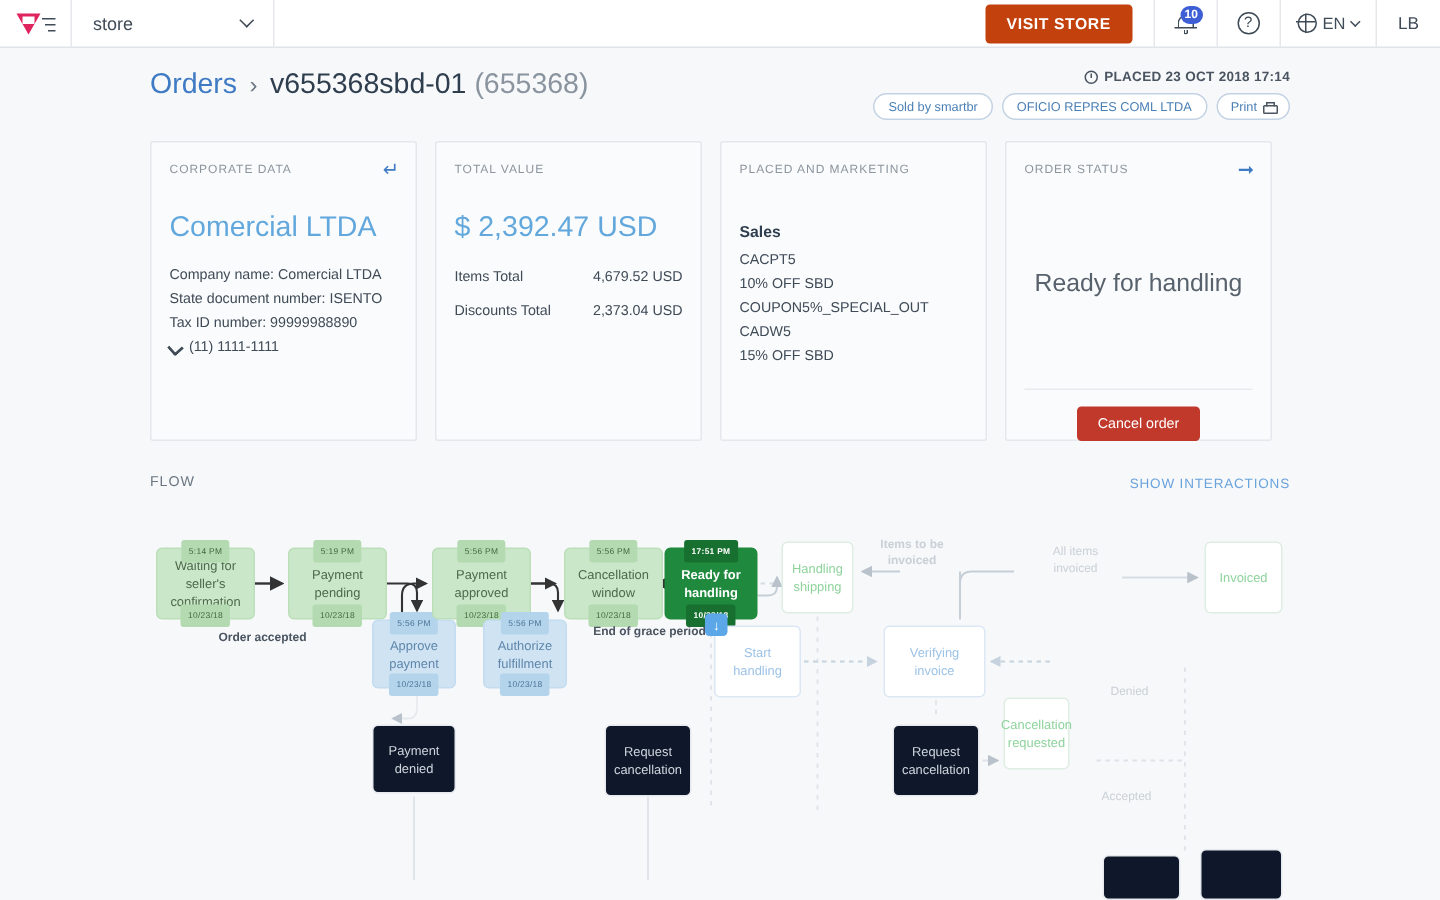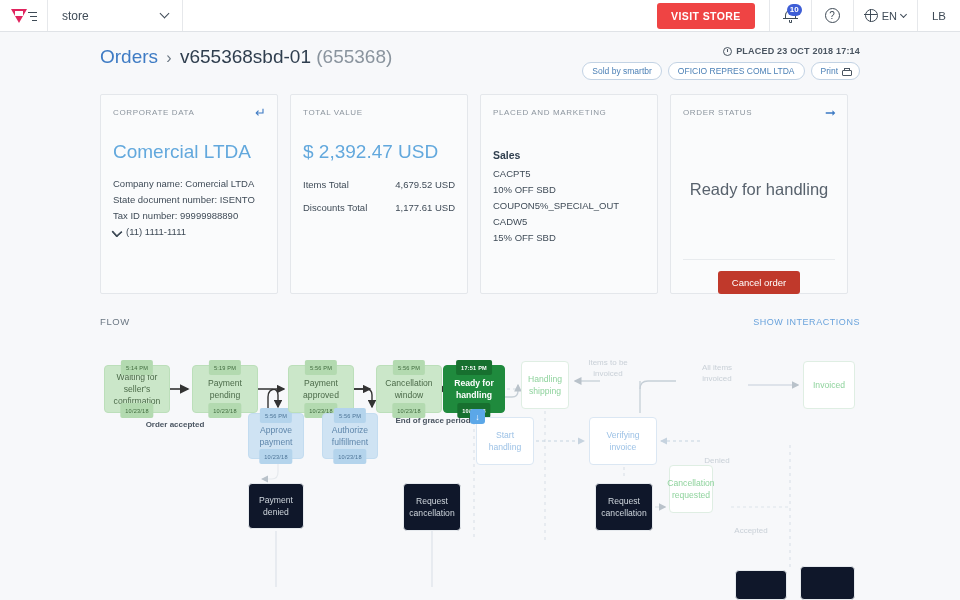--- a/index.html
+++ b/index.html
@@ -63,21 +63,21 @@
     width: 7px; height: 7px;
     border-right: 1.4px solid #3f4b57;
     border-bottom: 1.4px solid #3f4b57;
     transform: rotate(45deg);
     margin-top: -4px;
   }
   .tb-spacer { flex: 1; }
   .tb-right { display: flex; align-items: stretch; }
   .visit-store {
     align-self: center;
-    background: #ef4444;
+    background: #c2410c;
     color: #fff;
     font-size: 10.5px;
     font-weight: bold;
     letter-spacing: .4px;
     padding: 7px 14px;
     border-radius: 3px;
     border: none;
     cursor: pointer;
     margin-right: 14px;
   }
@@ -473,21 +473,21 @@
     <div class="card">
       <div class="card-title">TOTAL VALUE</div>
       <div class="total-value">$ 2,392.47 USD</div>
       <div class="tot-rows">
         <div class="tot-row">
           <span>Items Total</span>
           <span>4,679.52 USD</span>
         </div>
         <div class="tot-row">
           <span>Discounts Total</span>
-          <span>1,177.61 USD</span>
+          <span>2,373.04 USD</span>
         </div>
       </div>
     </div>
 
     <div class="card">
       <div class="card-title">PLACED AND MARKETING</div>
       <div class="sm-head">Sales</div>
       <div class="sm-item">CACPT5</div>
       <div class="sm-item">10% OFF SBD</div>
       <div class="sm-item">COUPON5%_SPECIAL_OUT</div>
@@ -628,23 +628,23 @@
         <div class="node n-ghost" style="left: 735px; top: 233px; width: 52px; height: 30px;">
           <span></span>
         </div>
         <div class="node n-ghost" style="left: 800px; top: 229px; width: 55px; height: 34px;">
           <span></span>
         </div>
       </div>
     <div id="label-layer">
         <div class="flabel" style="left: 135px; top: 82px; width: 80px;">Order accepted</div>
         <div class="flabel" style="left: 395px; top: 78px; width: 76px;">End of grace period</div>
-        <div class="flabel muted" style="left: 578px; top: 20px; width: 60px;">Items to be invoiced</div>
+        <div class="flabel muted" style="left: 578px; top: 20px; width: 60px; font-weight: bold;">Items to be invoiced</div>
         <div class="flabel muted" style="left: 687px; top: 25px; width: 60px; text-align: center;">All items invoiced</div>
-        <div class="flabel muted" style="left: 692px; top: 118px; width: 50px;">Denied</div>
+        <div class="flabel muted" style="left: 728px; top: 118px; width: 50px;">Denied</div>
         <div class="flabel muted" style="left: 723px; top: 188px; width: 56px;">Accepted</div>
       </div>
 
     <div class="start-dl" style="left:470px; top:72px;">
       <span>↓</span>
     </div>
   </div>
 
 </div>
 

